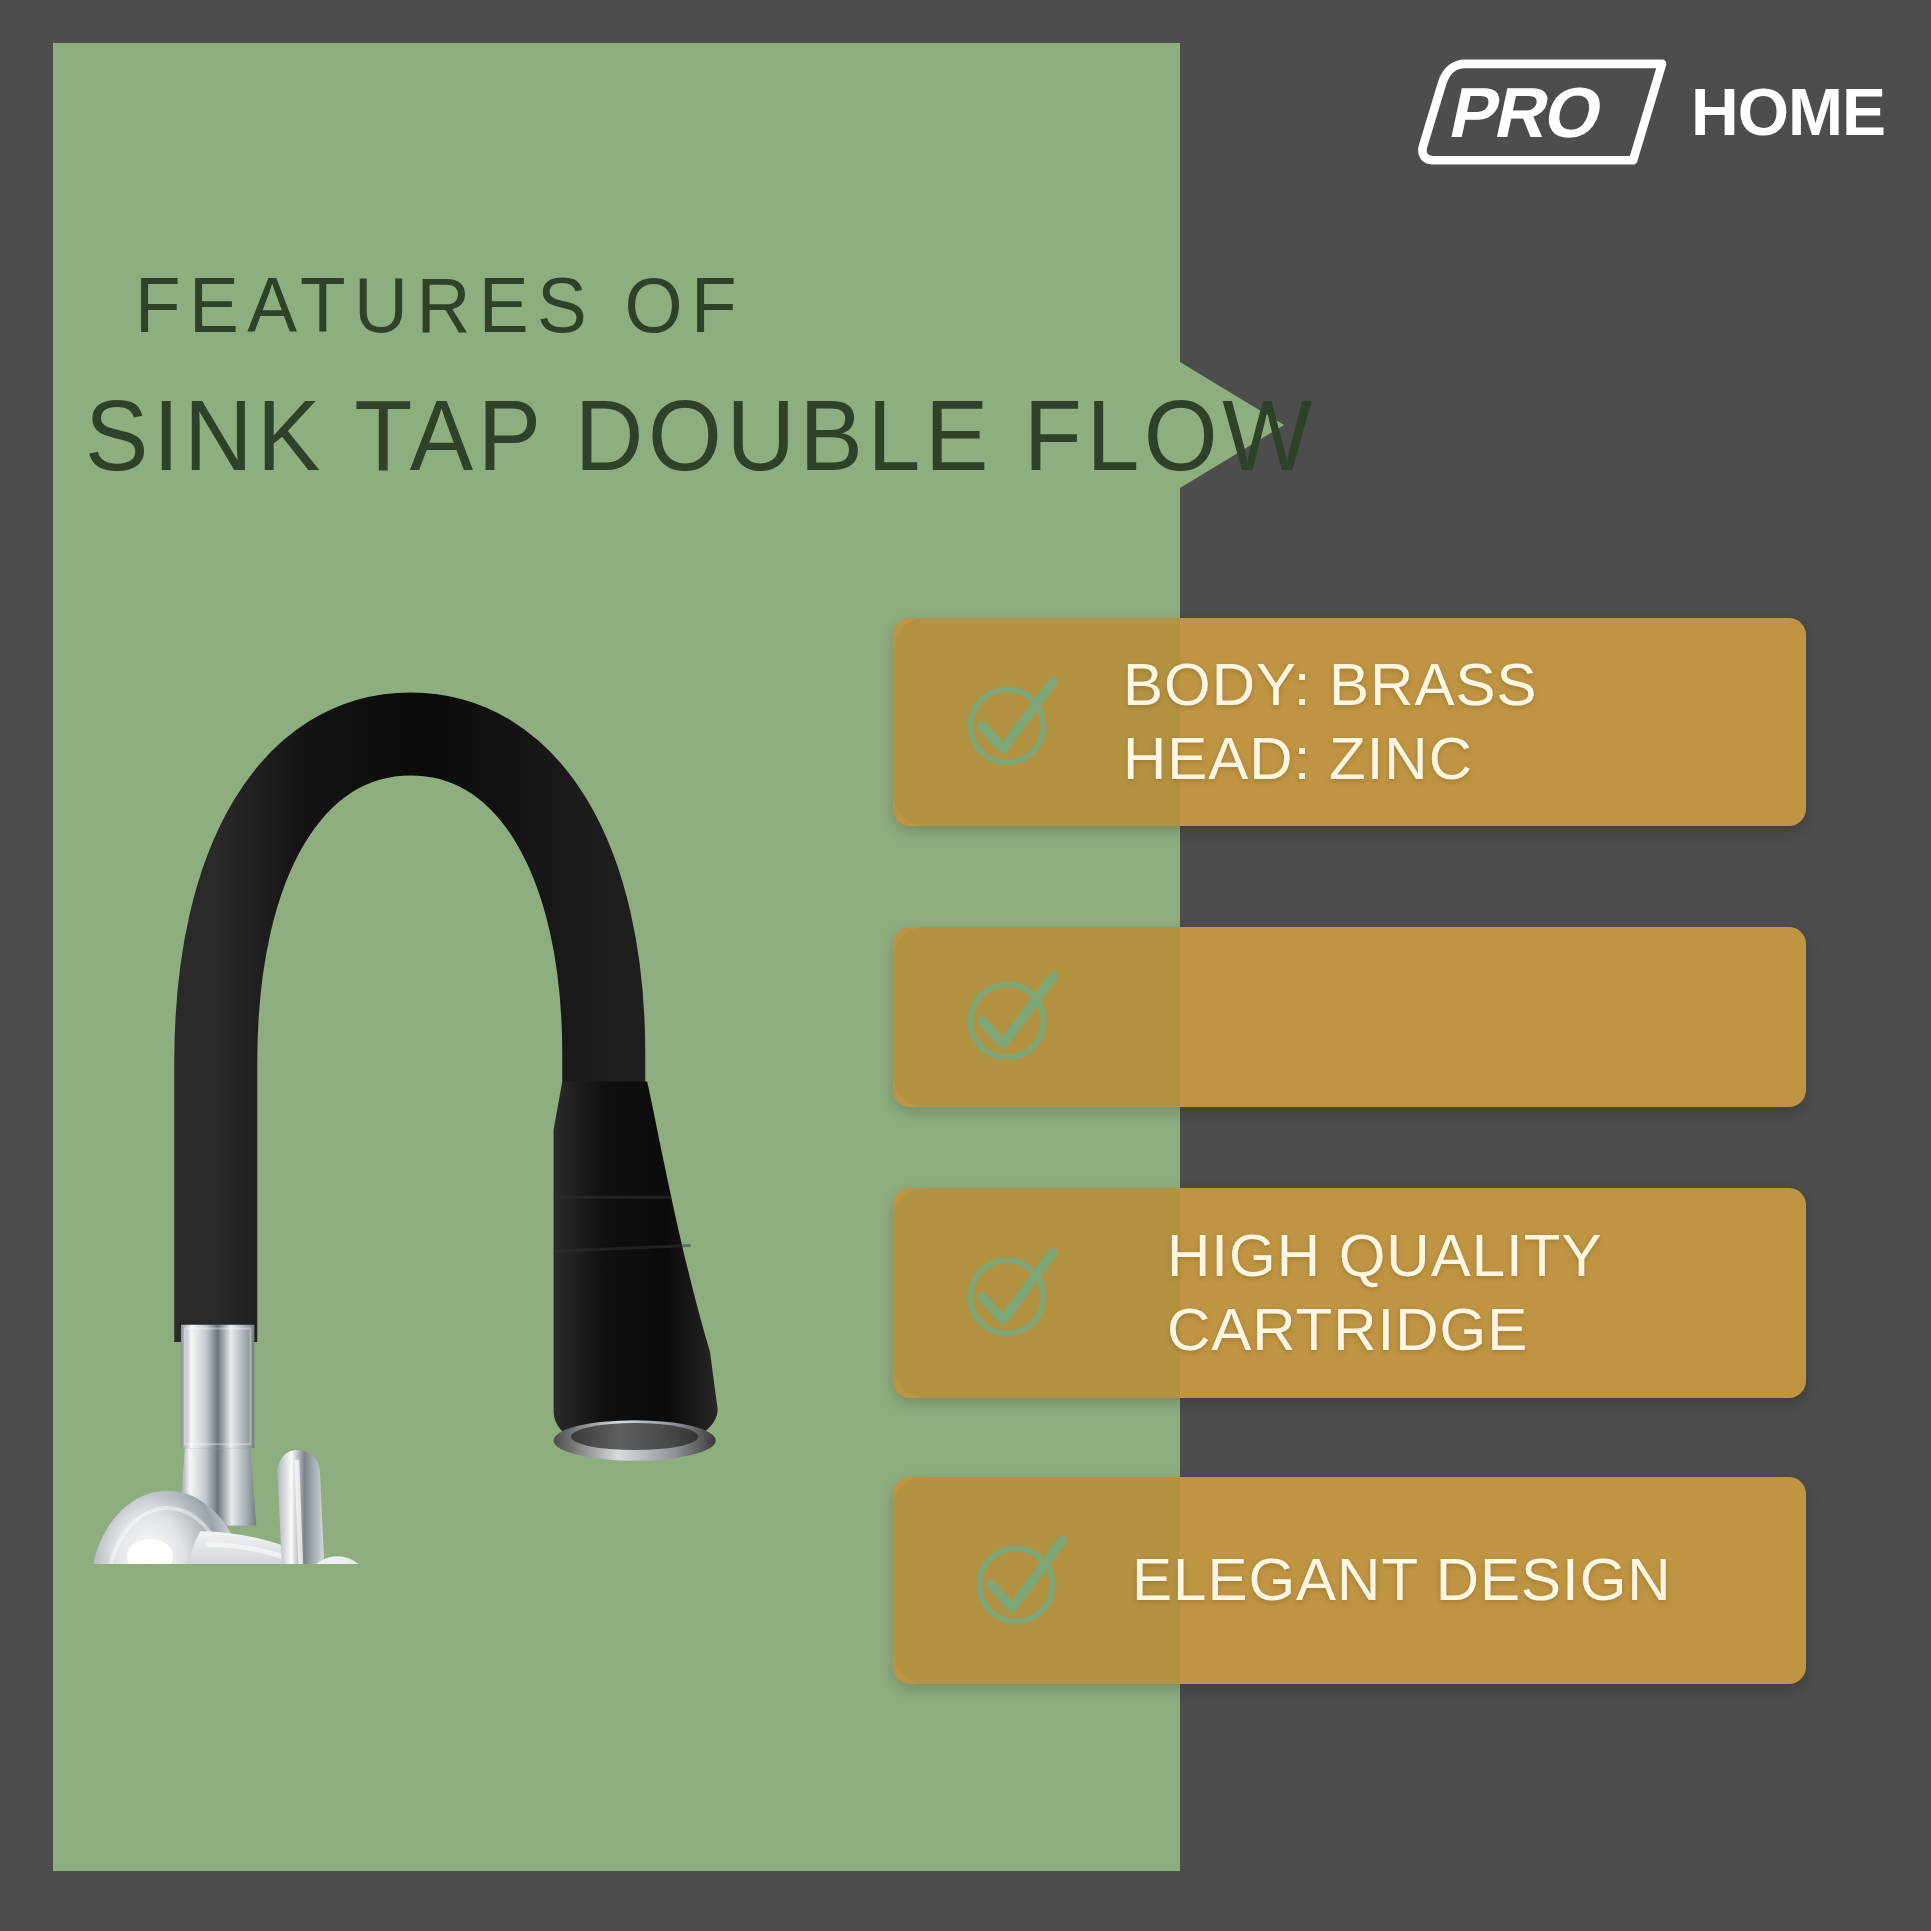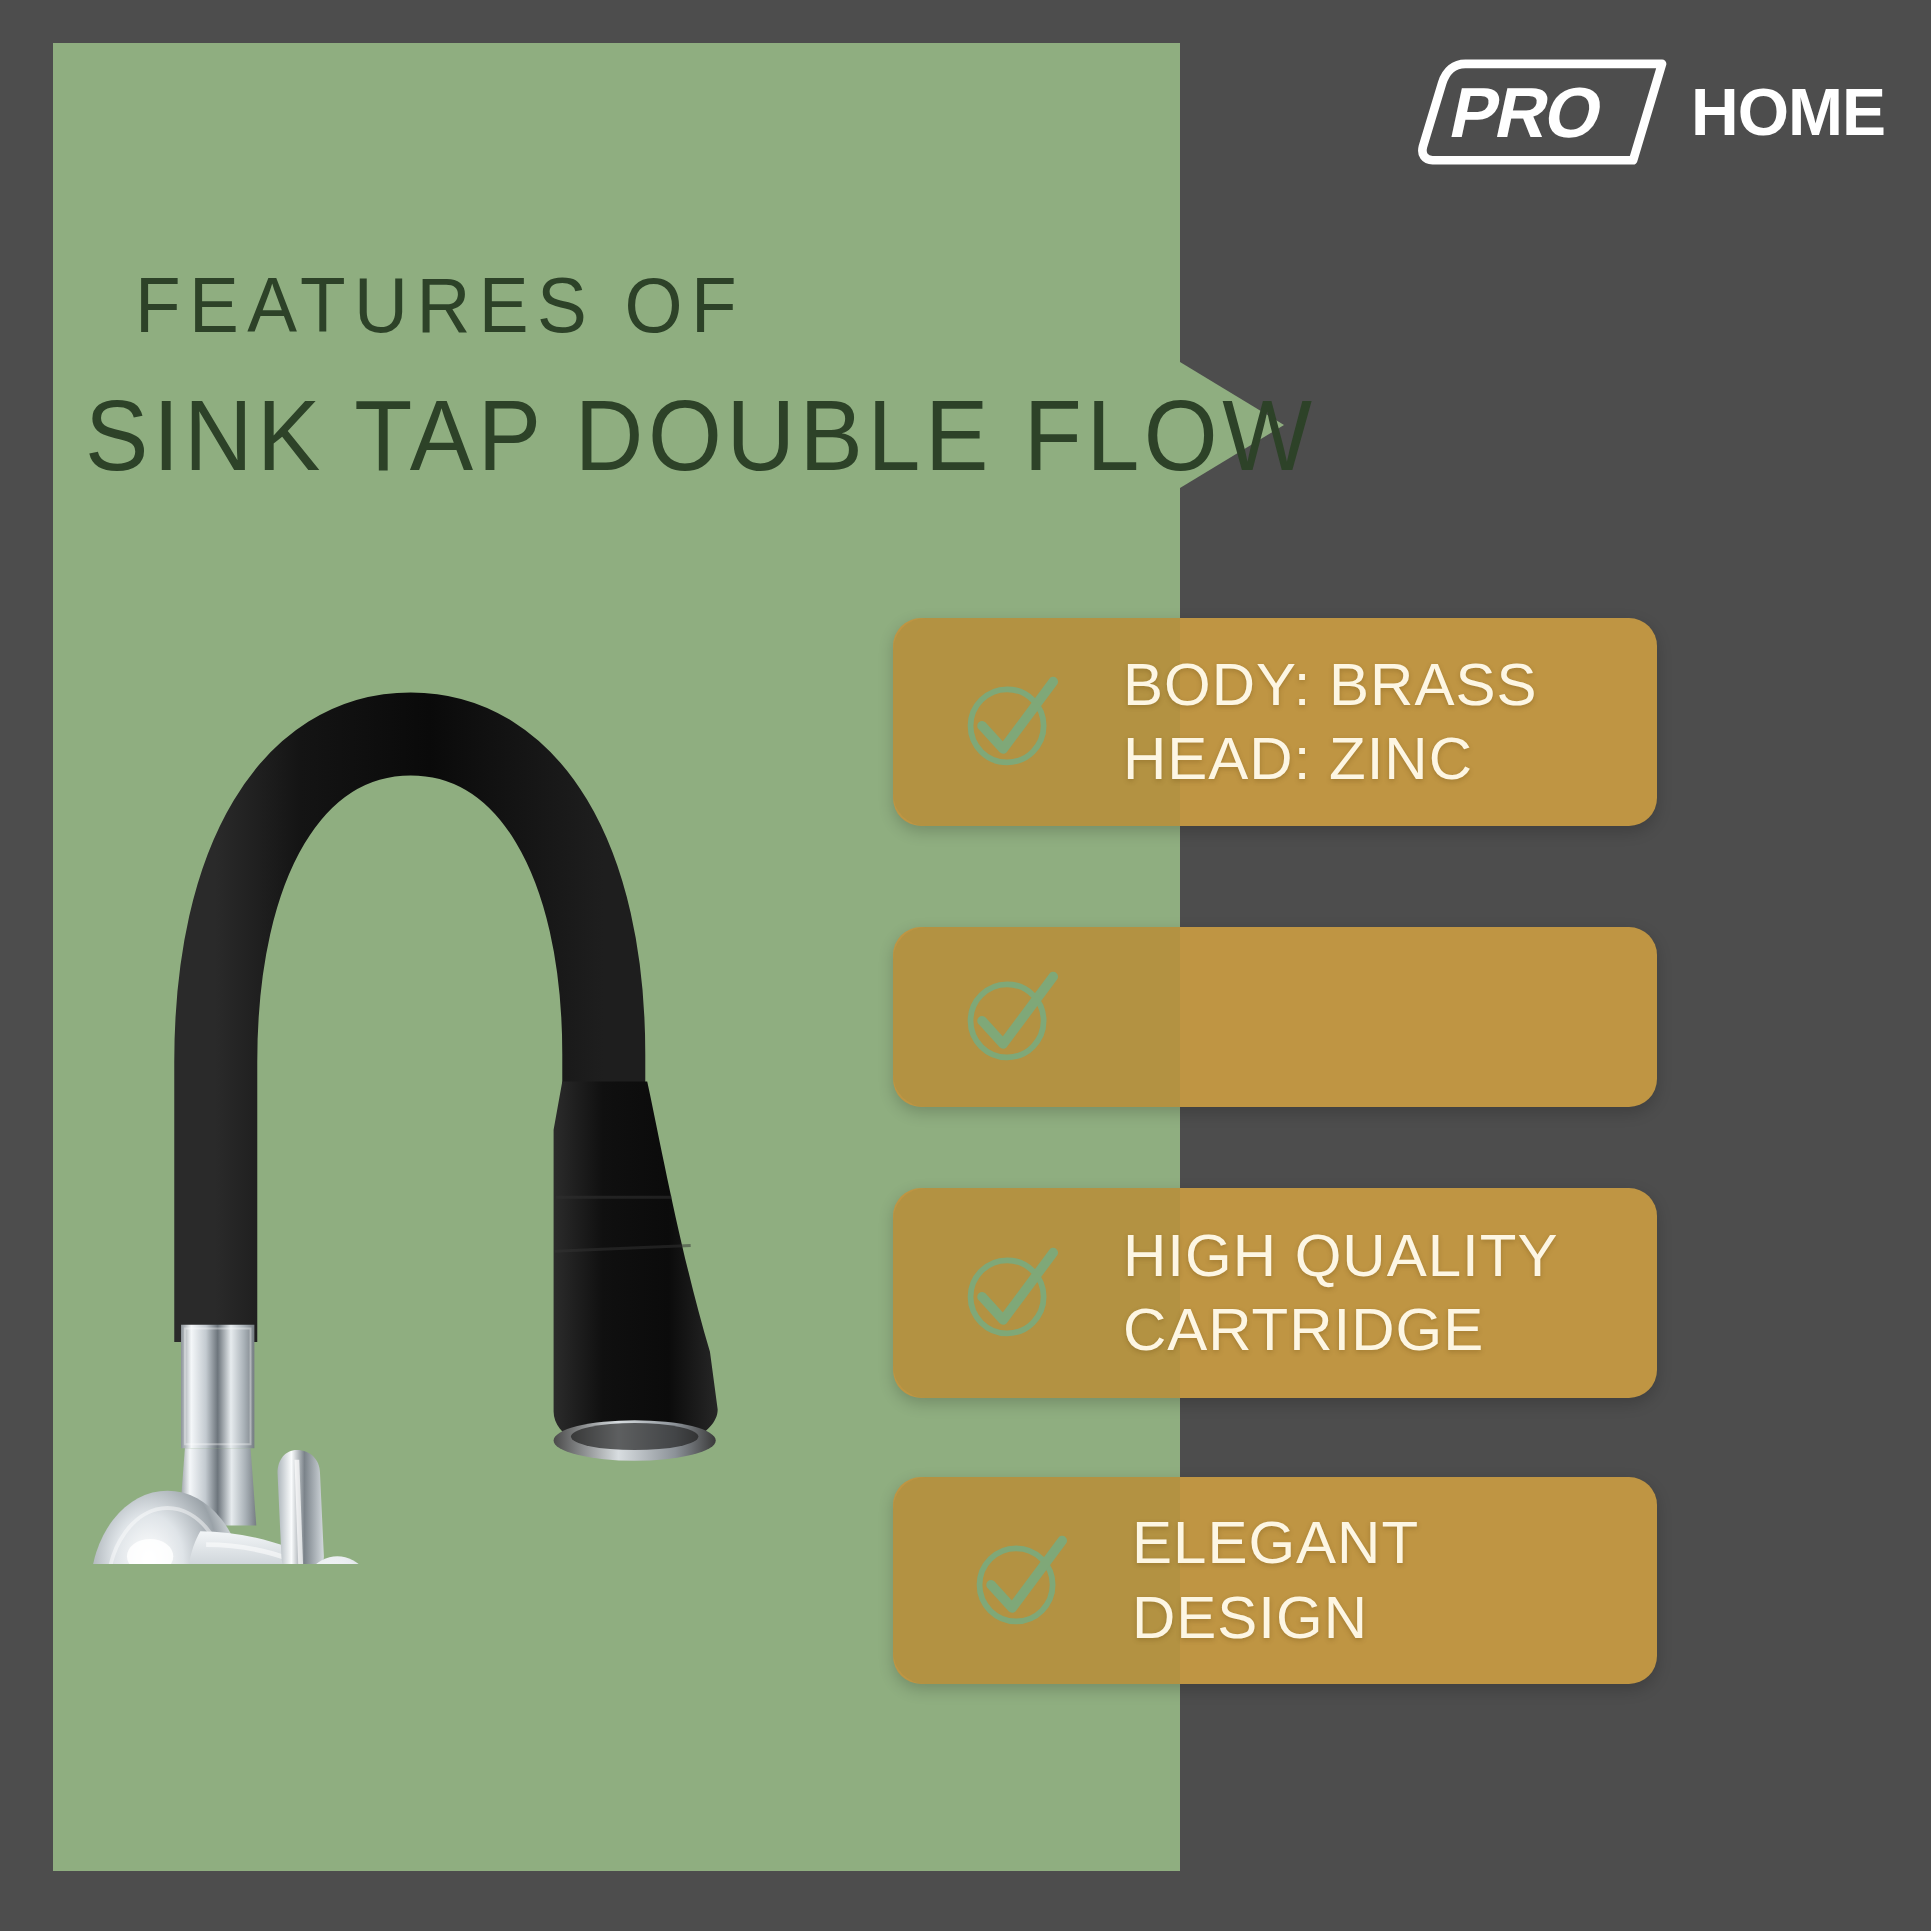--- a/index.html
+++ b/index.html
@@ -87,41 +87,41 @@
     letter-spacing:-1px;
     margin-left:21px;
     line-height:1;
     font-family:"Liberation Sans", sans-serif;
   }
 
   
   .feature-badge{
     position:absolute;
     left:893px;
-    width:764px;
+    width:913px;
     background:#bf9543;
-    border-radius:28px;
+    border-radius:17px;
     display:flex;
     align-items:center;
     box-shadow:0 5.8px 15.4px rgba(0,0,0,0.18);
   }
   
   .feature-badge::before{
     content:"";
     position:absolute;
     left:0; top:0; bottom:0;
     width:287px;
     background:rgba(121,130,62,0.16);
     border-top-left-radius:33px;
     border-bottom-left-radius:33px;
     pointer-events:none;
   }
   #badge-1{ top:618px; height:208px; }
   #badge-2{ top:927px; height:180px; }
-  #badge-3{ top:1188px; height:210px; }
+  #badge-3{ top:1188px; height:210px;gap:44px; }
   #badge-4{ top:1477px; height:207px;padding-left:9px; }
 
   .check-icon{
     position:relative;
     z-index:2;
     flex:0 0 auto;
     width:100px; height:100px;
     margin-left:66px;
   }
   .check-icon svg{ display:block; width:100px; height:100px; }

